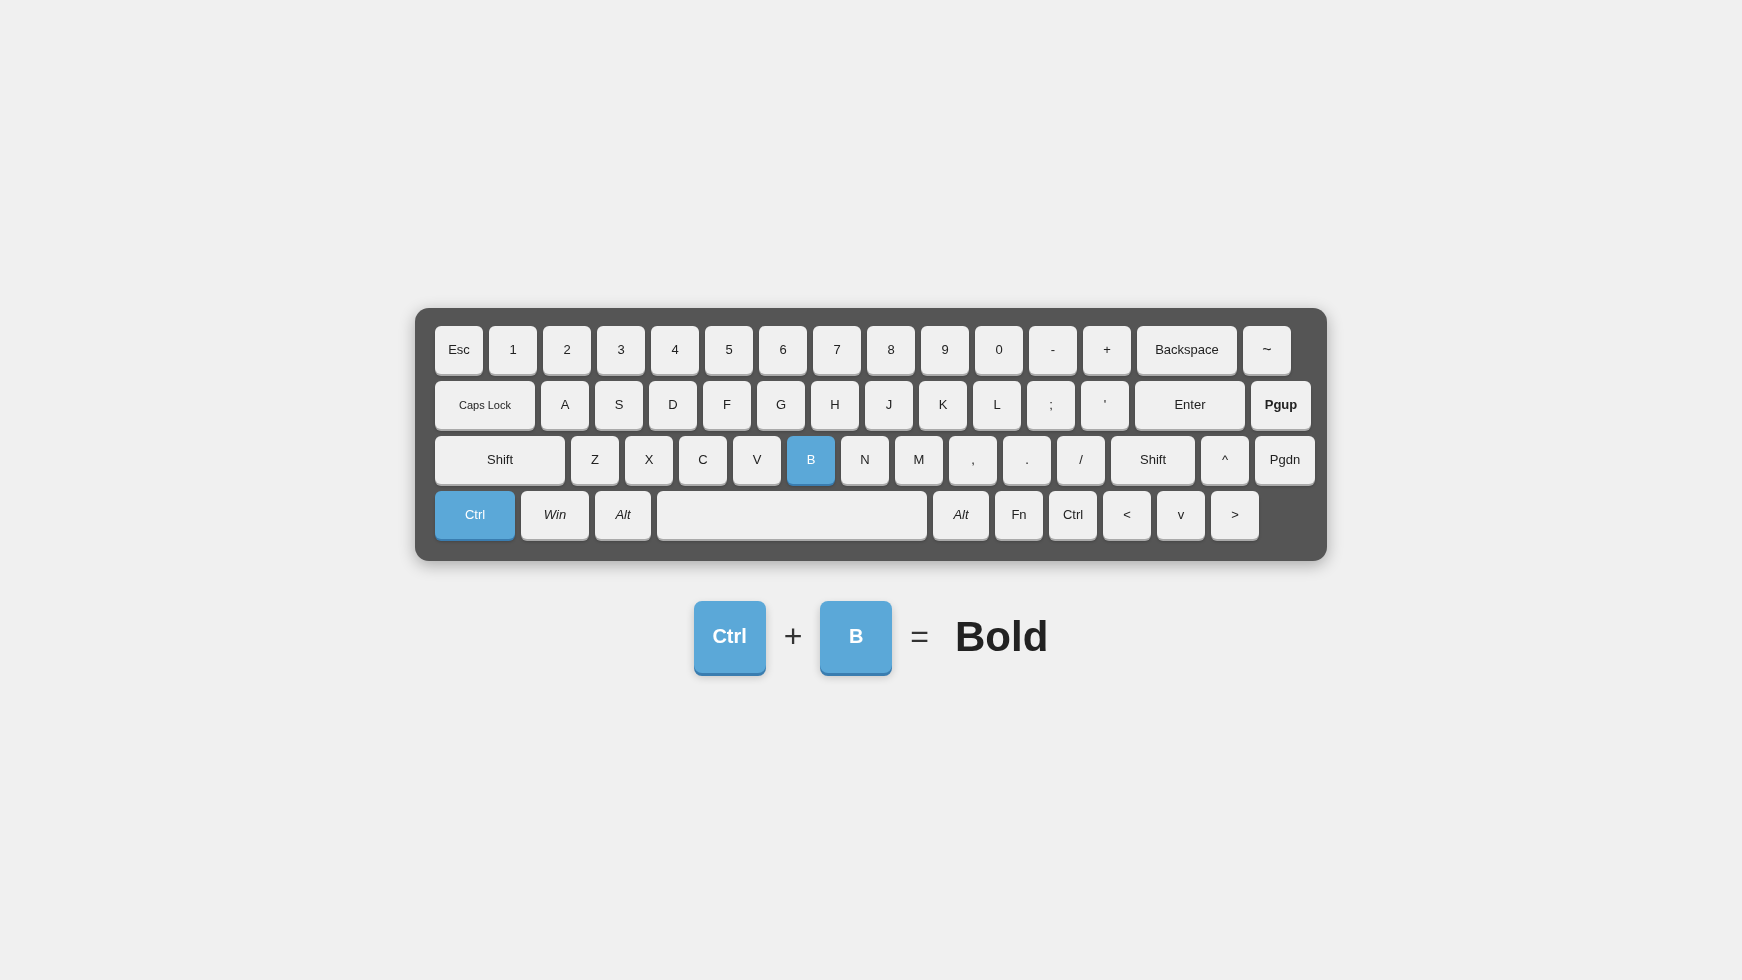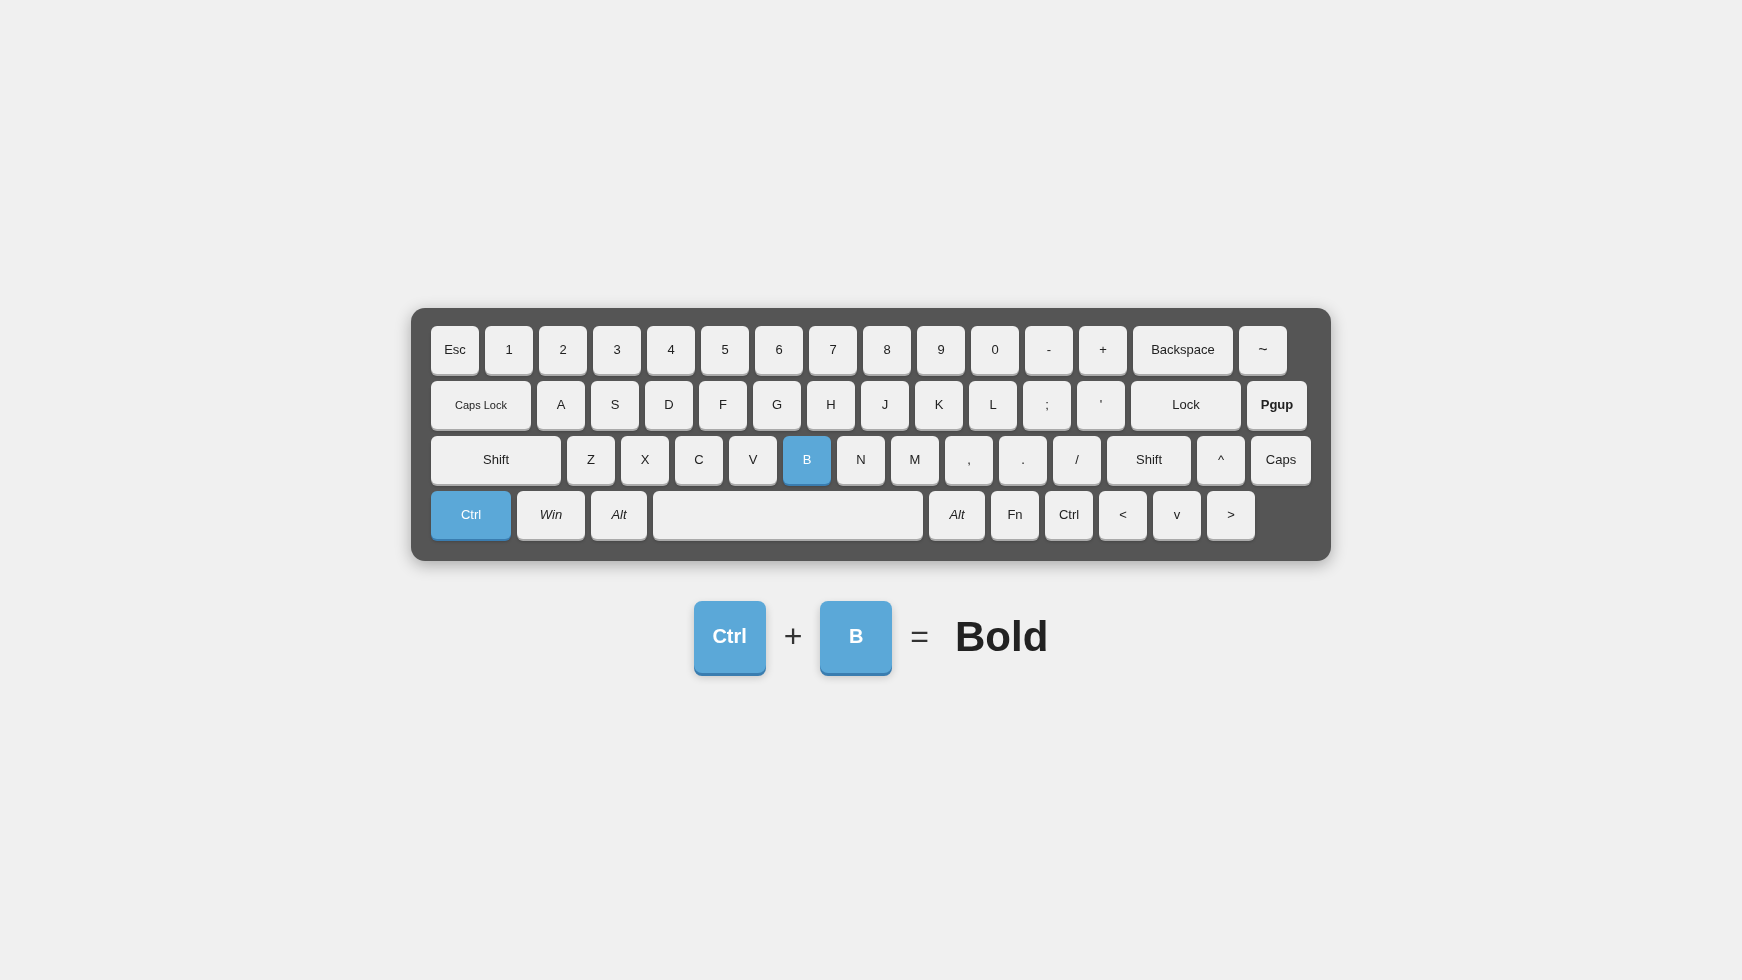--- a/index.html
+++ b/index.html
@@ -19,21 +19,21 @@
     .keyboard-wrapper {
       display: flex;
       flex-direction: column;
       align-items: center;
       gap: 40px;
     }
 
     .keyboard {
       background: #555;
       border-radius: 14px;
-      padding: 18px 20px 22px 20px;
+      padding: 18px 12px 22px 20px;
       display: flex;
       flex-direction: column;
       gap: 7px;
       box-shadow: 0 4px 16px rgba(0,0,0,0.3);
     }
 
     .key-row {
       display: flex;
       gap: 6px;
       align-items: center;
@@ -141,38 +141,38 @@
         <div class="key ">S</div>
         <div class="key ">D</div>
         <div class="key ">F</div>
         <div class="key ">G</div>
         <div class="key ">H</div>
         <div class="key ">J</div>
         <div class="key ">K</div>
         <div class="key ">L</div>
         <div class="key ">;</div>
         <div class="key ">'</div>
-        <div class="key wide-enter">Lock</div>
+        <div class="key wide-enter">Enter</div>
         <div class="key wide-pgup">Pgup</div>
       </div>
       <div class="key-row">
         <div class="key wide-shift-l">Shift</div>
         <div class="key ">Z</div>
         <div class="key ">X</div>
         <div class="key ">C</div>
         <div class="key ">V</div>
         <div class="key highlight">B</div>
         <div class="key ">N</div>
         <div class="key ">M</div>
         <div class="key ">,</div>
         <div class="key ">.</div>
         <div class="key ">/</div>
         <div class="key wide-shift-r">Shift</div>
         <div class="key ">^</div>
-        <div class="key wide-pgdn">Caps</div>
+        <div class="key wide-pgdn">Pgdn</div>
       </div>
       <div class="key-row">
         <div class="key wide-ctrl-l highlight">Ctrl</div>
         <div class="key wide-win">Win</div>
         <div class="key wide-alt">Alt</div>
         <div class="key wide-space"></div>
         <div class="key wide-alt">Alt</div>
         <div class="key ">Fn</div>
         <div class="key ">Ctrl</div>
         <div class="key ">&lt;</div>

